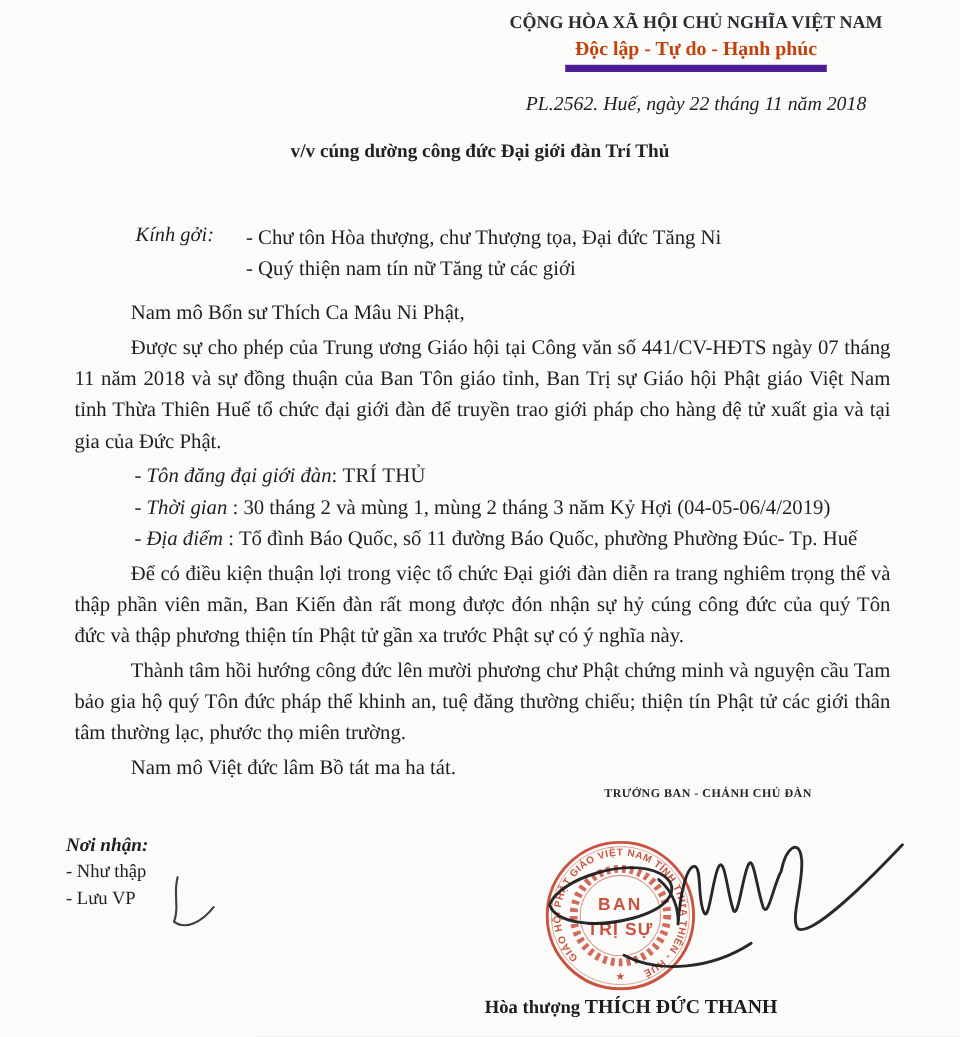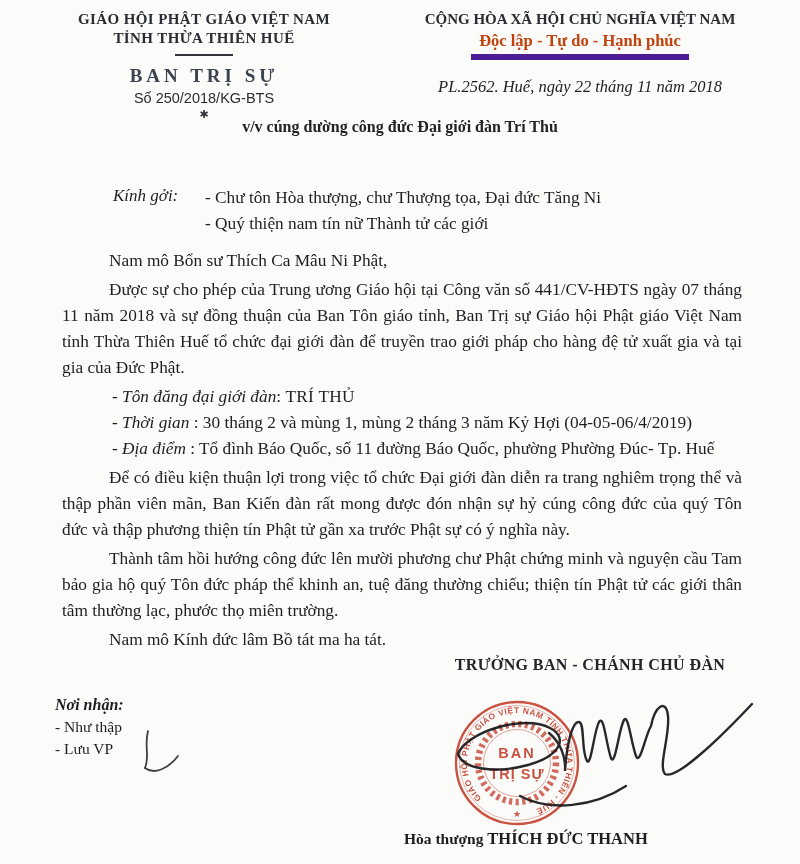--- a/index.html
+++ b/index.html
@@ -35,80 +35,72 @@
   .body-text p.no-justify{text-align:left;}
   .details{margin:0 0 3px 50px;}
   .detail-row{line-height:26px;}
   .detail-label{font-style:italic;}
   .detail-value{letter-spacing:.3px;}
   
   .sig-block{position:absolute;left:404px;top:655px;width:372px;text-align:center;color:#23242a;}
   .sig-line1{font-size:15.5px;line-height:21px;}
   .sig-line1 b{letter-spacing:.3px;}
   .sig-conj{font-size:14.5px;}
-  .sig-line2{font-size:16px;font-weight:bold;letter-spacing:.4px;margin-top:1px;}
+  .sig-line2{font-size:10px;font-weight:bold;letter-spacing:.4px;margin-top:1px;}
   .signer{position:absolute;left:404px;top:829px;width:372px;
           font-weight:bold;font-size:16.5px;color:#1d1d20;}
   .signer .signer-title{font-size:15.5px;}
   .seal-svg{position:absolute;left:452px;top:700px;opacity:.9;}
   .sign-svg{position:absolute;left:428px;top:676px;}
   
   .note{position:absolute;left:55px;top:694px;font-size:15.5px;line-height:22px;color:#1e1e22;}
   .note-label{font-weight:bold;font-style:italic;font-size:16px;}
   .penmark-svg{position:absolute;left:136px;top:728px;}
 </style>
 </head>
 <body>
 
 <div class="page">
 
-  <div class="header-left">
-    <div class="org-line">GIÁO HỘI PHẬT GIÁO VIỆT NAM</div>
-    <div class="org-line">TỈNH THỪA THIÊN HUẾ</div>
-    <div class="div-short"></div>
-    <div class="dept">BAN TRỊ SỰ</div>
-    <div class="ref">Số 250/2018/KG-BTS</div>
-    <div class="mark">✱</div>
-  </div>
 
   <div class="header-right">
     <div class="country">CỘNG HÒA XÃ HỘI CHỦ NGHĨA VIỆT NAM</div>
     <div><span class="motto">Độc lập - Tự do - Hạnh phúc</span></div>
     <div class="dateline">PL.2562. Huế, ngày 22 tháng 11 năm 2018</div>
   </div>
 
   <div class="title-block">
     <div class="doc-subject">v/v cúng dường công đức Đại giới đàn Trí Thủ</div>
   </div>
 
   <div class="recipients">
     <span class="recip-label">Kính gởi:</span>
     <div class="recip-items">
       <div>- Chư tôn Hòa thượng, chư Thượng tọa, Đại đức Tăng Ni</div>
-      <div>- Quý thiện nam tín nữ Thành tử các giới</div>
+      <div>- Quý thiện nam tín nữ Tăng tử các giới</div>
     </div>
   </div>
 
   <div class="body-text">
     <p class="no-justify">Nam mô Bổn sư Thích Ca Mâu Ni Phật,</p>
     <p>Được sự cho phép của Trung ương Giáo hội tại Công văn số 441/CV-HĐTS ngày 07 tháng 11 năm 2018 và sự đồng thuận của Ban Tôn giáo tỉnh, Ban Trị sự Giáo hội Phật giáo Việt Nam tỉnh Thừa Thiên Huế tổ chức đại giới đàn để truyền trao giới pháp cho hàng đệ tử xuất gia và tại gia của Đức Phật.</p>
     <div class="details">
       <div class="detail-row">
         <span class="detail-label">- Tôn đăng đại giới đàn</span><span>: </span><span class="detail-value">TRÍ THỦ</span>
       </div>
       <div class="detail-row">
         <span class="detail-label">- Thời gian</span><span> : </span><span>30 tháng 2 và mùng 1, mùng 2 tháng 3 năm Kỷ Hợi (04-05-06/4/2019)</span>
       </div>
       <div class="detail-row">
         <span class="detail-label">- Địa điểm</span><span> : </span><span>Tổ đình Báo Quốc, số 11 đường Báo Quốc, phường Phường Đúc- Tp. Huế</span>
       </div>
     </div>
     <p>Để có điều kiện thuận lợi trong việc tổ chức Đại giới đàn diễn ra trang nghiêm trọng thể và thập phần viên mãn, Ban Kiến đàn rất mong được đón nhận sự hỷ cúng công đức của quý Tôn đức và thập phương thiện tín Phật tử gần xa trước Phật sự có ý nghĩa này.</p>
     <p>Thành tâm hồi hướng công đức lên mười phương chư Phật chứng minh và nguyện cầu Tam bảo gia hộ quý Tôn đức pháp thể khinh an, tuệ đăng thường chiếu; thiện tín Phật tử các giới thân tâm thường lạc, phước thọ miên trường.</p>
-    <p class="no-justify">Nam mô Kính đức lâm Bồ tát ma ha tát.</p>
+    <p class="no-justify">Nam mô Việt đức lâm Bồ tát ma ha tát.</p>
   </div>
 
   <div class="sig-block">
     <div class="sig-line2">TRƯỞNG BAN - CHÁNH CHỦ ĐÀN</div>
   </div>
 
   <svg class="seal-svg" width="130" height="130" viewBox="0 0 130 130">
     <g fill="none" stroke="#c4402e">
       <circle cx="65" cy="63" r="61" stroke-width="2.4"></circle>
       <circle cx="65" cy="63" r="57.5" stroke-width="0.8" opacity="0.55"></circle>

